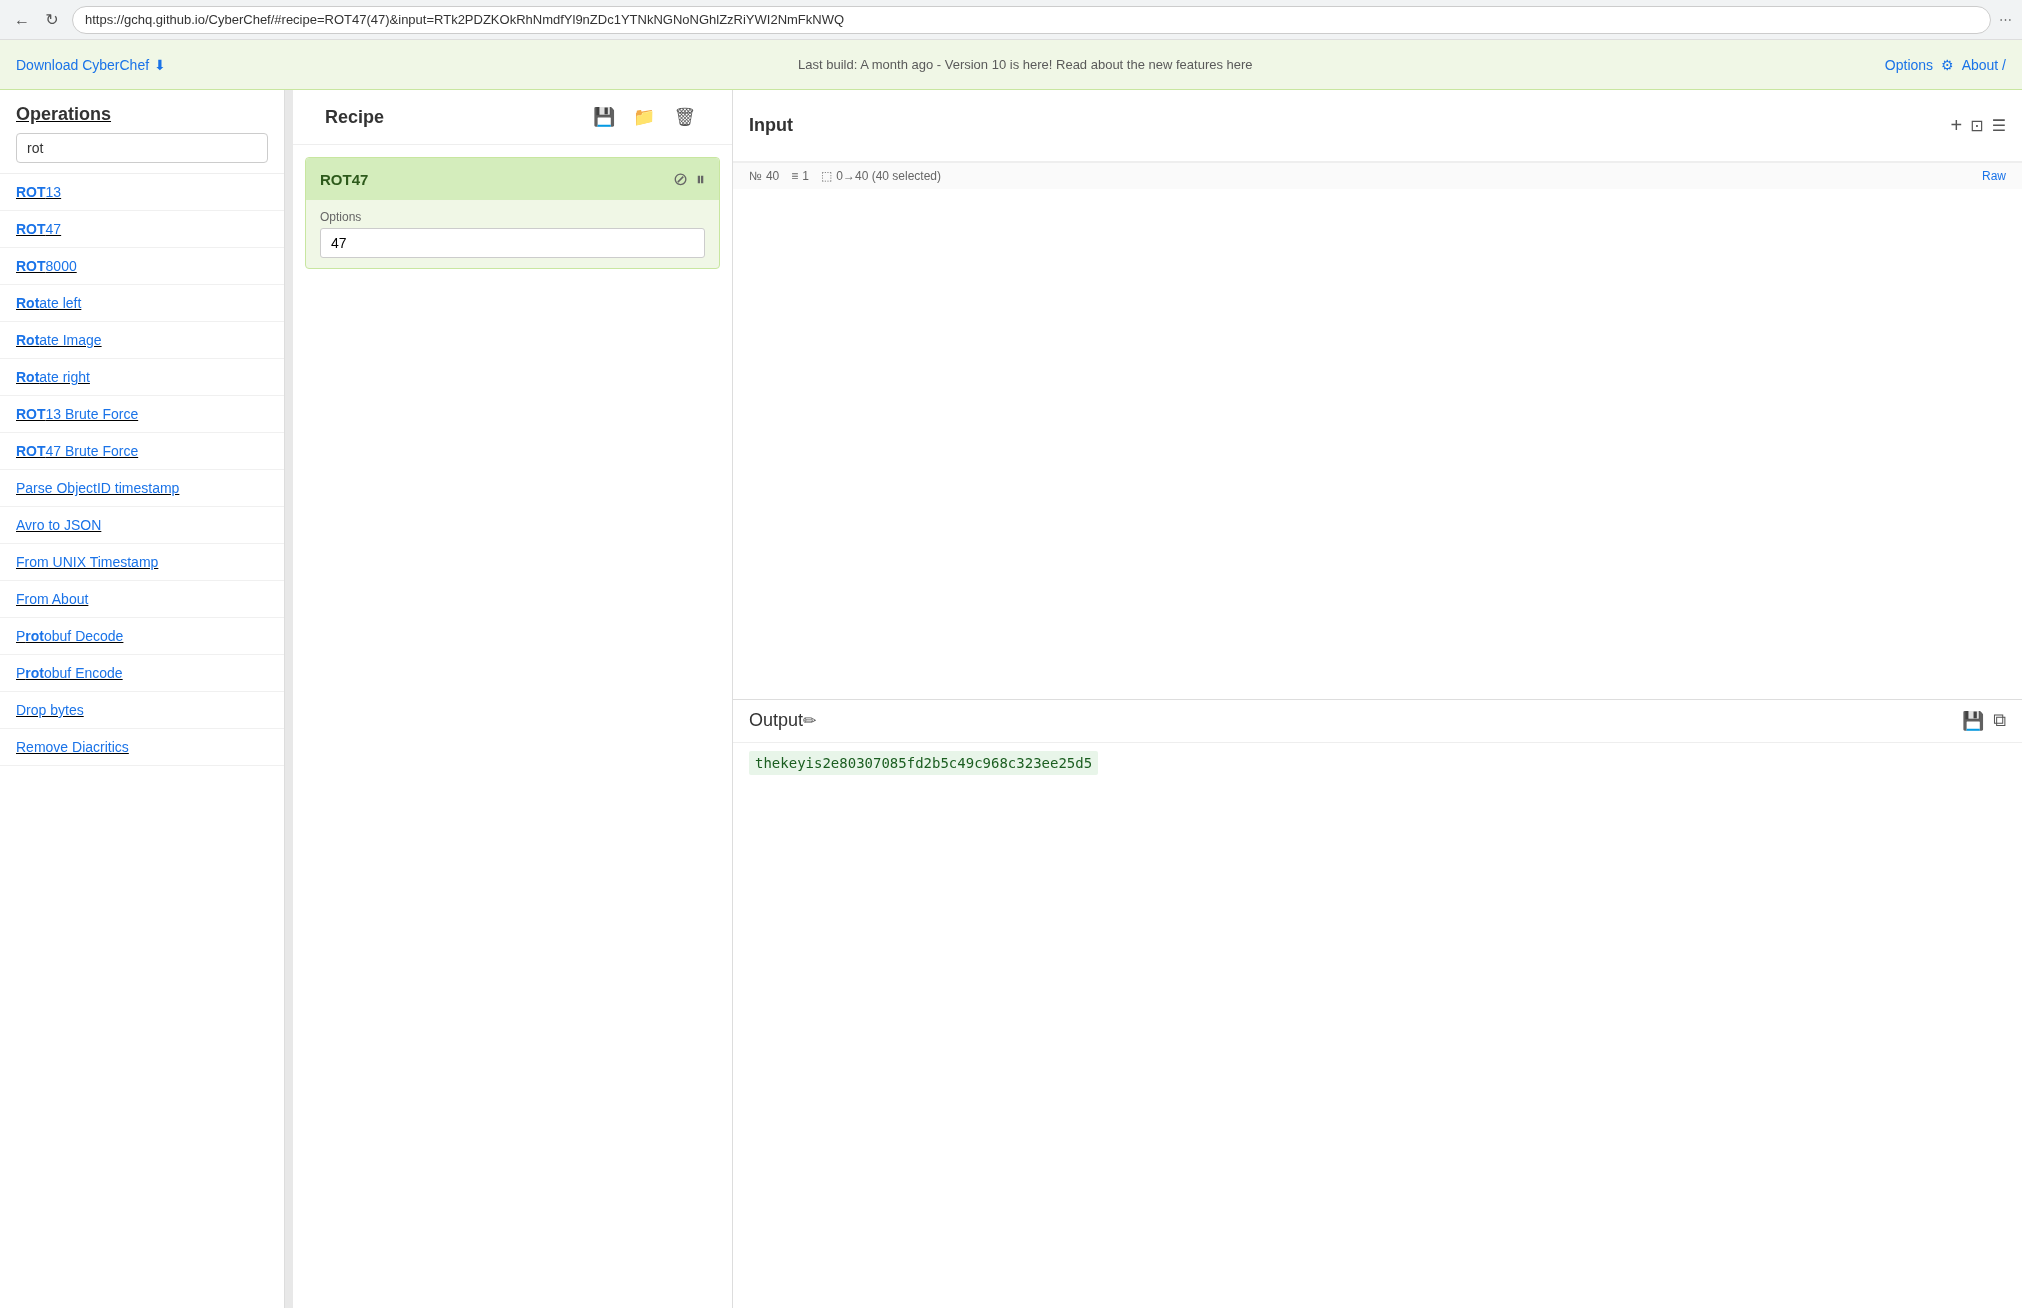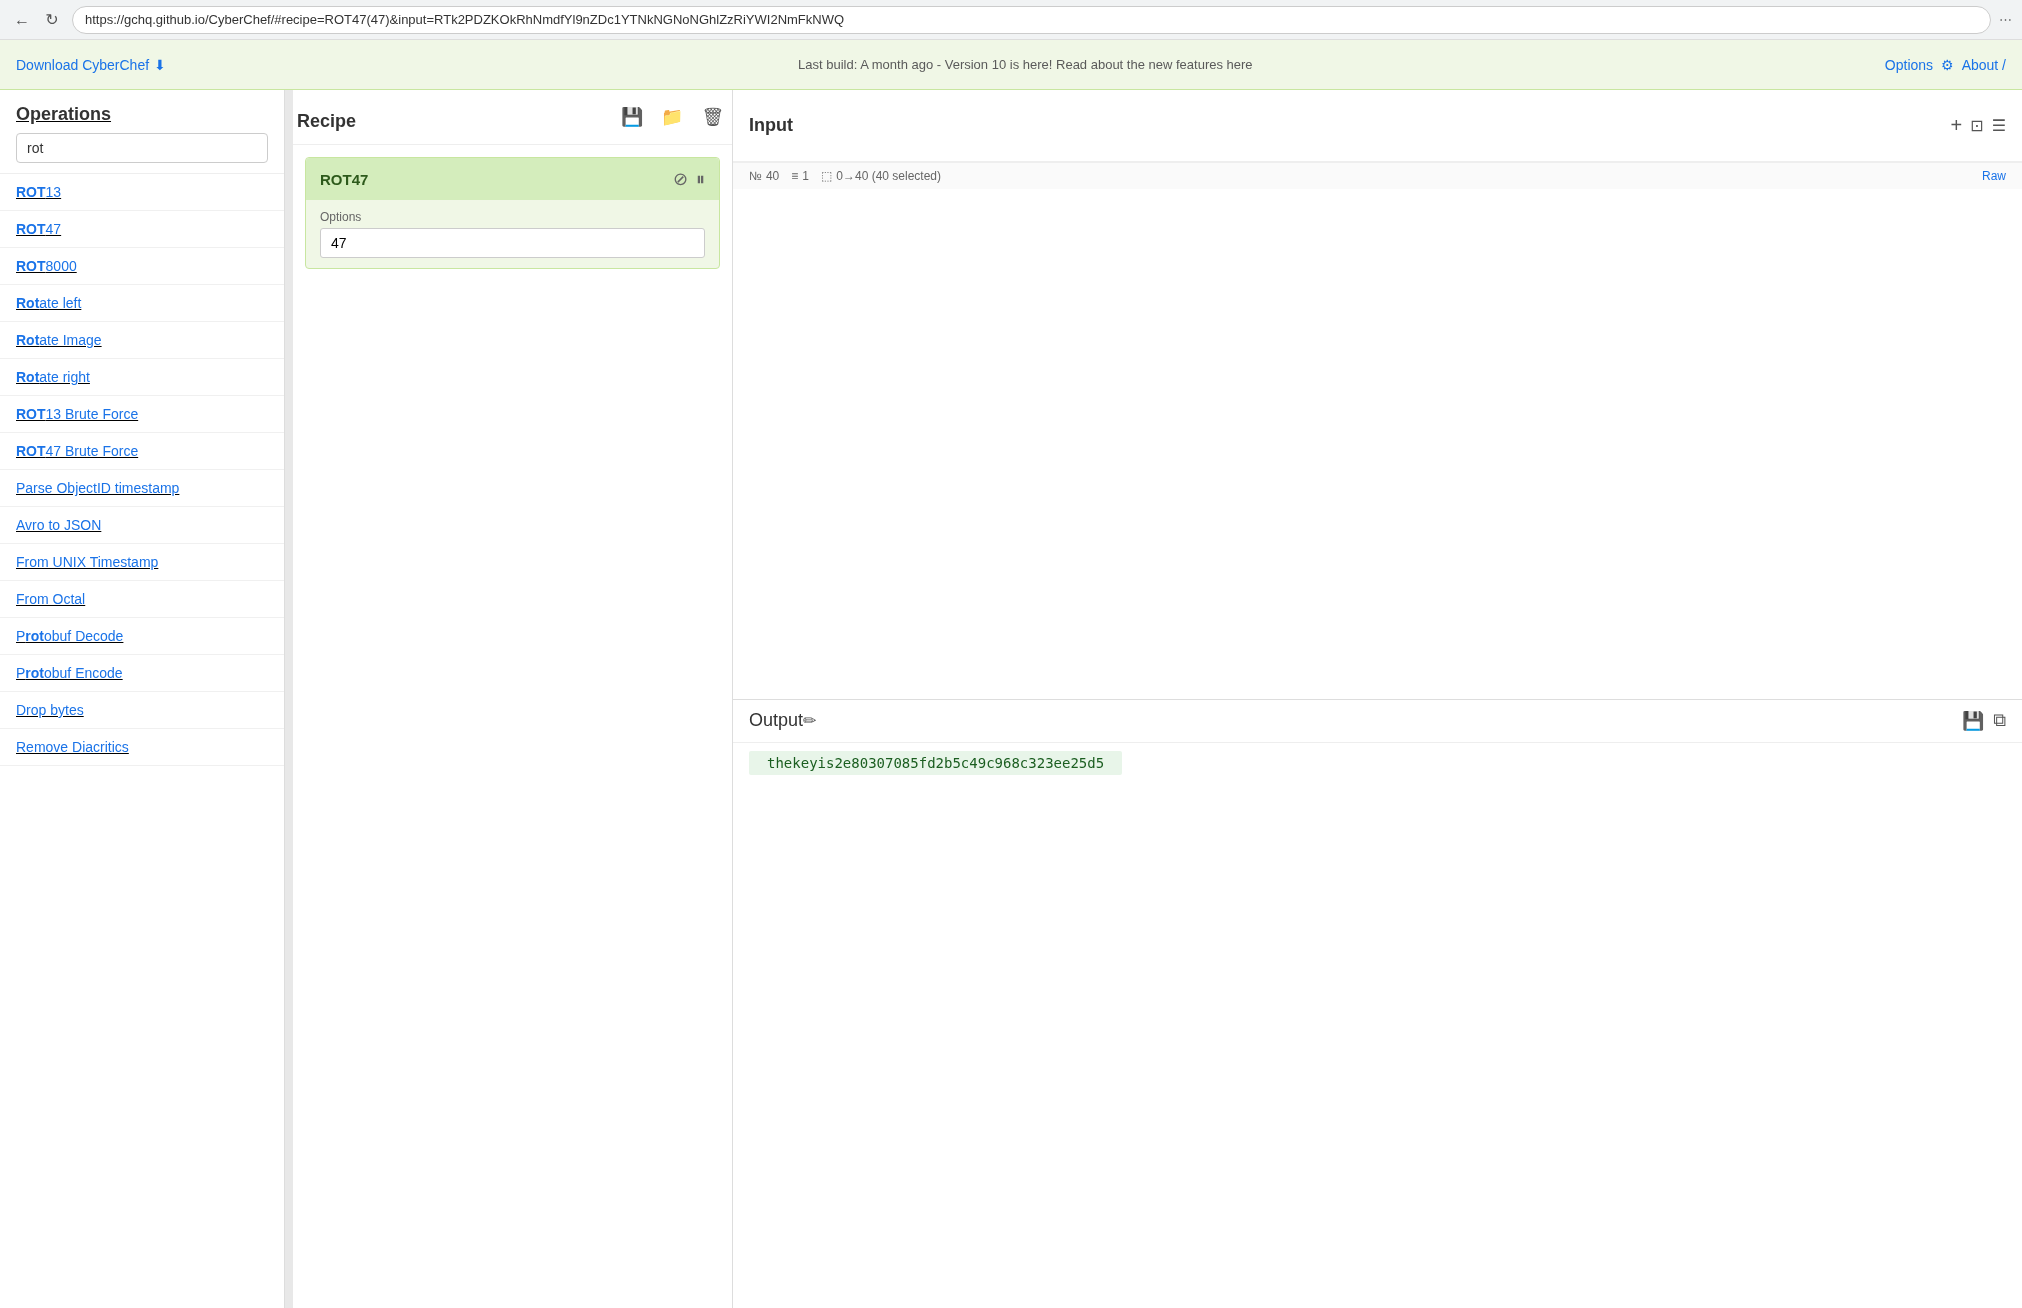--- a/index.html
+++ b/index.html
@@ -48,21 +48,21 @@
     }
     .sidebar-item b { font-weight: 700; }
     .sidebar-divider { width: 8px; background: #e8e8e8; cursor: col-resize; }
 
     
     .recipe-panel {
       width: 440px; min-width: 300px; border-right: 1px solid #ddd;
       display: flex; flex-direction: column; overflow: hidden;
     }
     .recipe-header {
-      display: flex; align-items: flex-end; padding: 12px 4px;
+      display: flex; align-items: center; padding: 12px 32px;
       border-bottom: 1px solid #eee; gap: 10px;
     }
     .recipe-title { font-size: 18px; font-weight: 600; color: #333; flex: 1; }
     .recipe-toolbar-btn {
       width: 30px; height: 30px; border: none; background: none;
       cursor: pointer; display: flex; align-items: center; justify-content: center;
       font-size: 18px; color: #555;
     }
     .recipe-content { flex: 1; padding: 12px; overflow-y: auto; }
     .recipe-card {
@@ -110,21 +110,21 @@
     .output-section { flex: 1; display: flex; flex-direction: column; }
     .output-header {
       display: flex; align-items: center; padding: 10px 16px;
       border-bottom: 1px solid #eee;
     }
     .output-title { font-size: 18px; font-weight: 400; color: #333; flex: 1; display: flex; align-items: center; }
     .output-wand { font-size: 16px; color: #555; cursor: pointer; }
     .output-toolbar { display: flex; gap: 8px; align-items: center; }
     .output-toolbar-btn { background: none; border: none; cursor: pointer; font-size: 18px; color: #555; }
     .output-content { flex: 1; padding: 12px 16px; overflow-y: auto; }
-    .output-value { font-family: monospace; font-size: 14px; background: #e8f5e9; padding: 4px 18px; border-radius: 2px; color: #1b5e20; word-break: break-all; }
+    .output-value { font-family: monospace; font-size: 14px; background: #e8f5e9; padding: 4px 6px; border-radius: 2px; color: #1b5e20; word-break: break-all; }
   </style>
 </head>
 <body>
 
 <div class="browser-bar">
   <div class="browser-nav">
     <button class="nav-btn">←</button>
     <button class="nav-btn">↻</button>
   </div>
   <input class="address-bar" value="https://gchq.github.io/CyberChef/#recipe=ROT47(47)&amp;input=RTk2PDZKOkRhNmdfYl9nZDc1YTNkNGNoNGhlZzRiYWI2NmFkNWQ" style="">
@@ -160,21 +160,21 @@
         <div class="sidebar-item"><b>ROT</b>47</div>
         <div class="sidebar-item"><b>ROT</b>8000</div>
         <div class="sidebar-item"><b>Rot</b>ate left</div>
         <div class="sidebar-item"><b>Rot</b>ate Image</div>
         <div class="sidebar-item"><b>Rot</b>ate right</div>
         <div class="sidebar-item"><b>ROT</b>13 Brute Force</div>
         <div class="sidebar-item"><b>ROT</b>47 Brute Force</div>
         <div class="sidebar-item">Parse ObjectID timestamp</div>
         <div class="sidebar-item">Avro to JSON</div>
         <div class="sidebar-item">From UNIX Timestamp</div>
-        <div class="sidebar-item">From Octal</div>
+        <div class="sidebar-item">From About</div>
         <div class="sidebar-item">P<b>rot</b>obuf Decode</div>
         <div class="sidebar-item">P<b>rot</b>obuf Encode</div>
         <div class="sidebar-item">Drop bytes</div>
         <div class="sidebar-item">Remove Diacritics</div>
       </div>
   </div>
 
   <div class="sidebar-divider"></div>
 
   <div class="recipe-panel">

